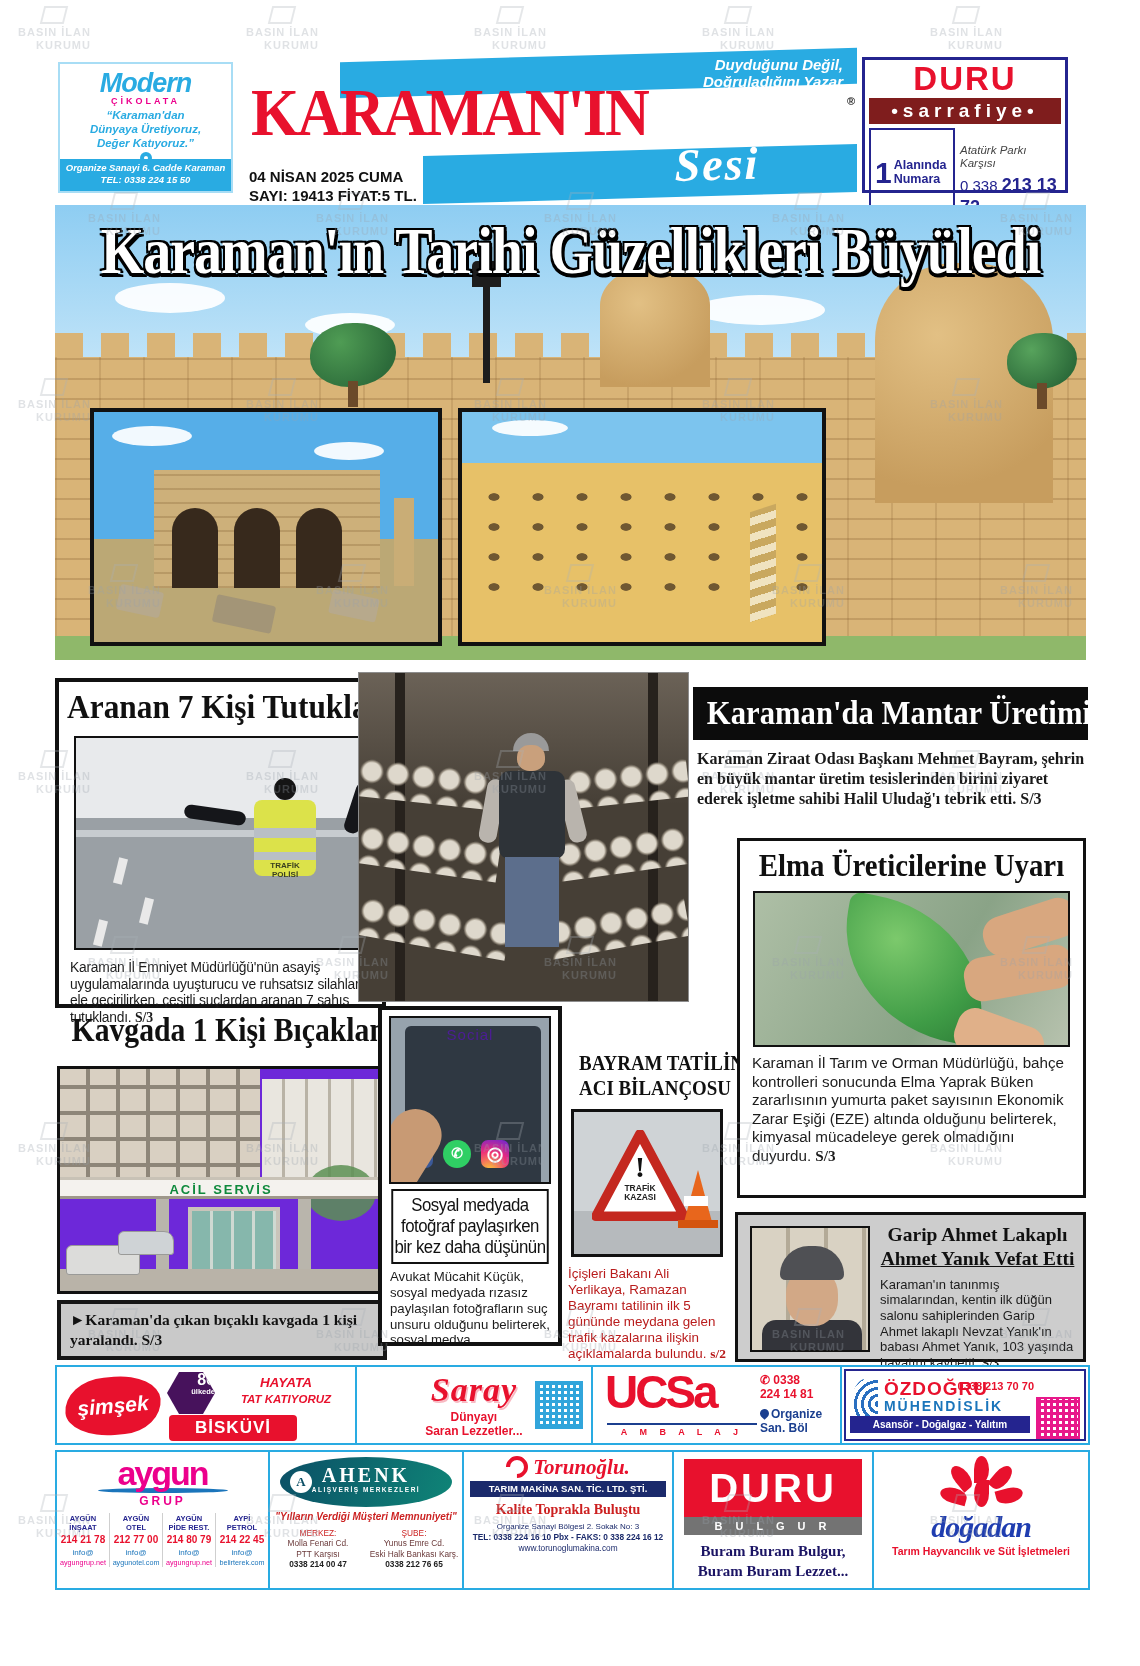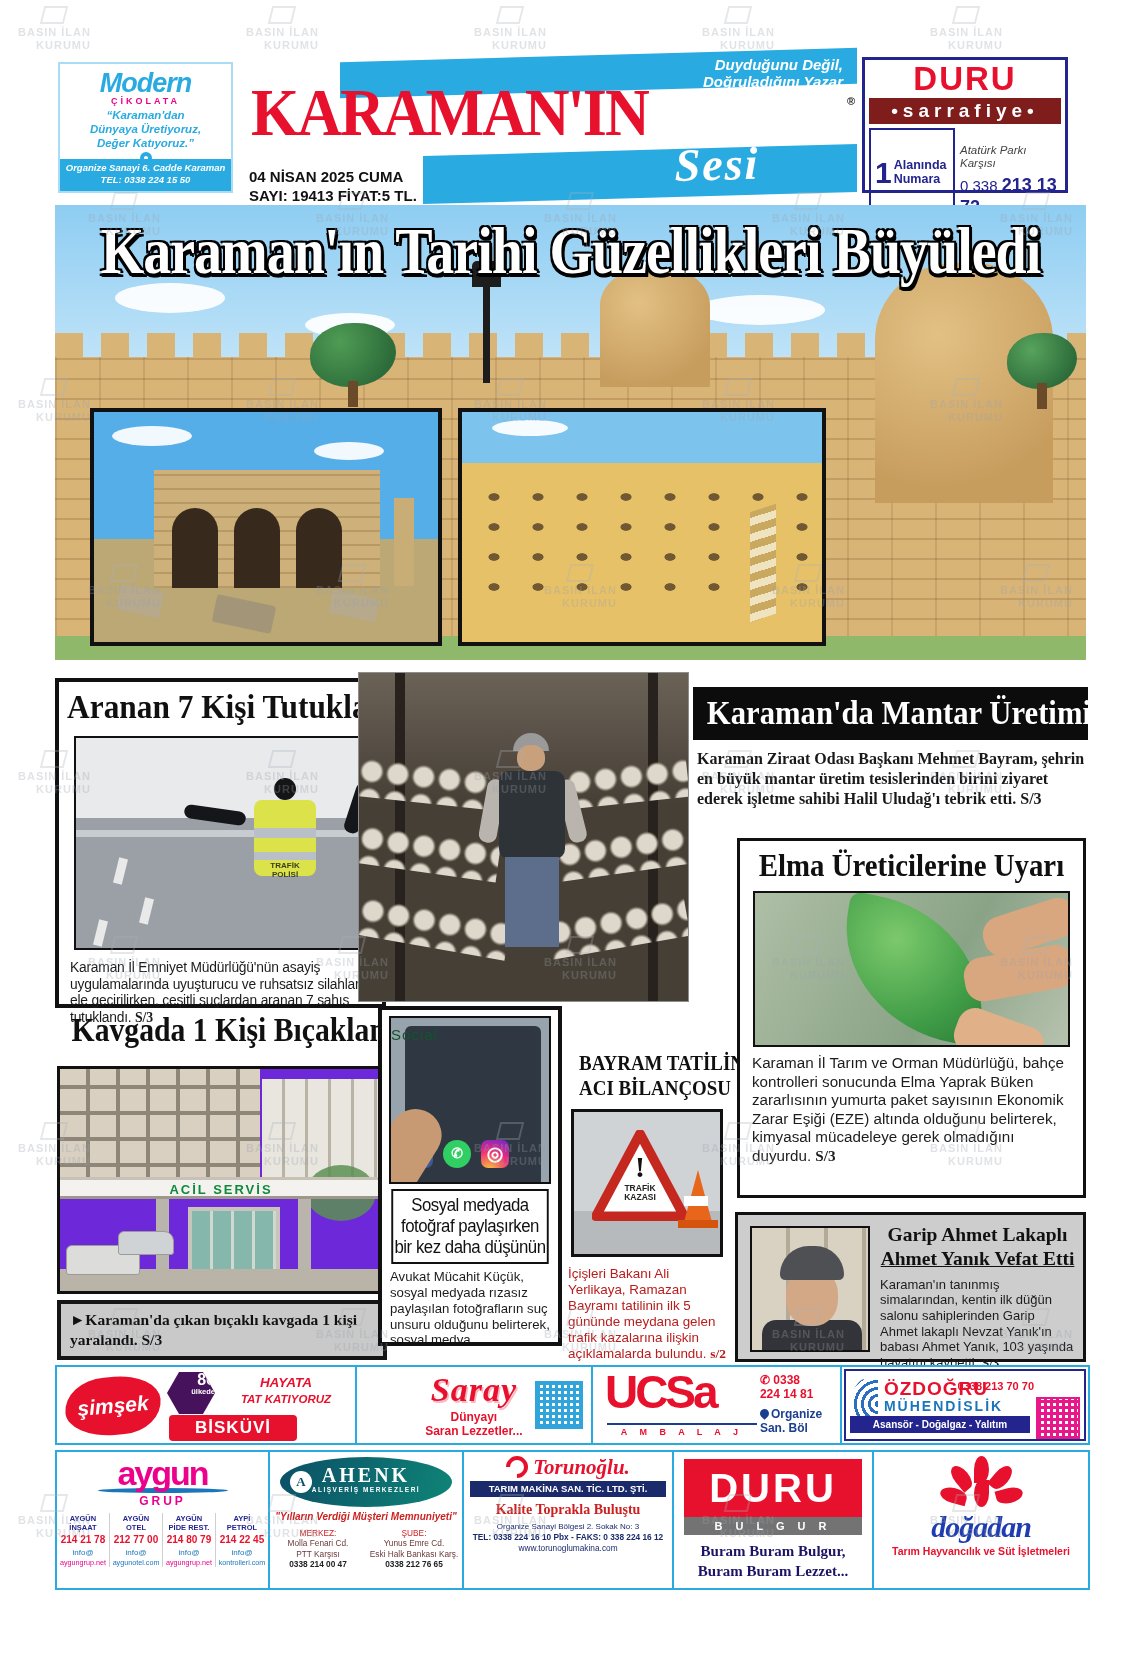--- a/index.html
+++ b/index.html
@@ -109,21 +109,21 @@
 .farmer .hair{position:absolute;left:26px;top:0;width:36px;height:18px;border-radius:18px 18px 0 0;background:#9a9a9a}
 .farmer .face{position:absolute;left:30px;top:12px;width:28px;height:26px;border-radius:45%;background:#c9a07c}
 .farmer .vest{position:absolute;left:12px;top:38px;width:66px;height:88px;border-radius:10px;background:#2e3338}
 .farmer .armL{position:absolute;left:-4px;top:46px;width:18px;height:64px;background:#b9b4ad;border-radius:8px;transform:rotate(10deg)}
 .farmer .armR{position:absolute;right:-4px;top:46px;width:18px;height:64px;background:#b9b4ad;border-radius:8px;transform:rotate(-14deg)}
 .farmer .pants{position:absolute;left:18px;top:124px;width:54px;height:90px;background:#5c6e8c}
 
 .social{left:378px;top:1006px;width:184px;height:340px;border:4px solid #111;background:#fff;overflow:hidden}
 .social-photo{margin:6px auto 0;width:162px;height:168px;border:2px solid #111;background:#97a3ad;position:relative;overflow:hidden}
 .scr{position:absolute;left:14px;top:8px;right:8px;bottom:0;background:#2f3842;border-radius:6px 6px 0 0}
-.scr-label{position:absolute;left:0;right:0;top:8px;color:#14532d;font:15px "Liberation Sans",sans-serif;letter-spacing:1px}
+.scr-label{position:absolute;left:0;right:0;top:8px;text-align:center;color:#4c1d95;font:15px "Liberation Sans",sans-serif;letter-spacing:1px}
 .appicons{position:absolute;left:14px;bottom:14px;display:flex;gap:10px}
 .appicons .ic{width:28px;height:28px;border-radius:7px;color:#fff;font:bold 19px/28px "Liberation Serif",serif;text-align:center}
 .ic-fb{background:#3b5998}
 .ic-wa{background:#2fcf64;border-radius:50% !important;font-size:14px !important}
 .ic-ig{background:radial-gradient(circle at 30% 110%,#f9ce34,#ee2a7b 55%,#6228d7)}
 .finger{position:absolute;left:-12px;bottom:-16px;width:52px;height:92px;background:#c89a74;border-radius:26px;transform:rotate(32deg)}
 .social-sub{margin:5px 6px 0;border:2px solid #111;padding:4px 1px;text-align:center;font:500 17.5px/1.2 "Liberation Sans",sans-serif;letter-spacing:-.5px;transform:scaleX(.96)}
 .social-body{padding:5px 8px 0;font:13.2px/1.2 "Liberation Sans",sans-serif;color:#1c1c1c}
 
 .bayram{left:568px;top:1050px;width:158px}
@@ -536,21 +536,21 @@
         <div class="aygun-col">
           <div class="nm"><span>AYGÜN</span><br><span>PİDE REST.</span></div>
           <div class="ph">214 80 79</div>
           <div class="ml">info@</div>
           <div class="st st-m">aygungrup.net</div>
         </div>
         <div class="aygun-col">
           <div class="nm"><span>AYPİ</span><br><span>PETROL</span></div>
           <div class="ph">214 22 45</div>
           <div class="ml">info@</div>
-          <div class="st st-b">kontrolleri.com</div>
+          <div class="st st-b">belirterek.com</div>
         </div>
       </div>
     </div>
 
     <div class="adcell ahenk">
       <div class="ahenk-oval">
         <div class="ahenk-a">A</div>
         <div class="ahenk-brand">AHENK</div>
         <div class="ahenk-sub">ALIŞVERİŞ MERKEZLERİ</div>
       </div>

